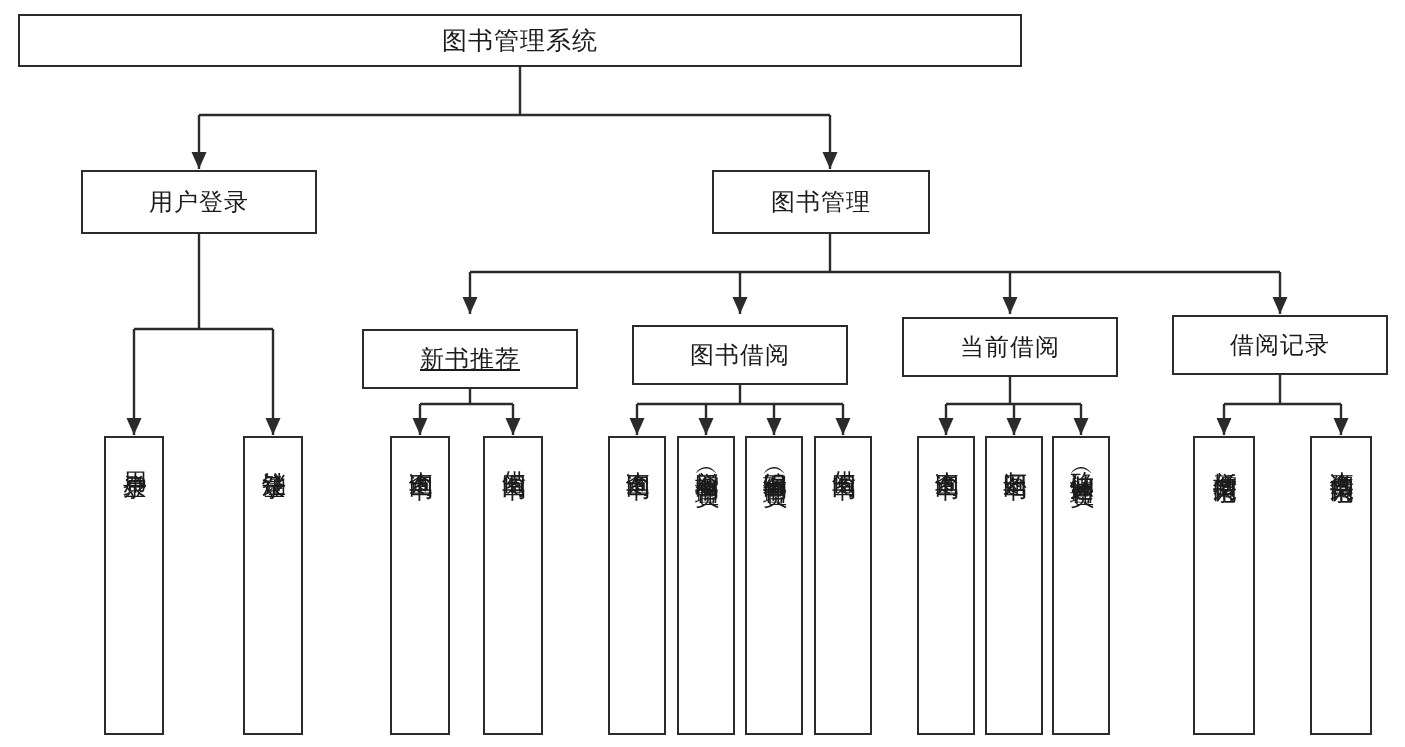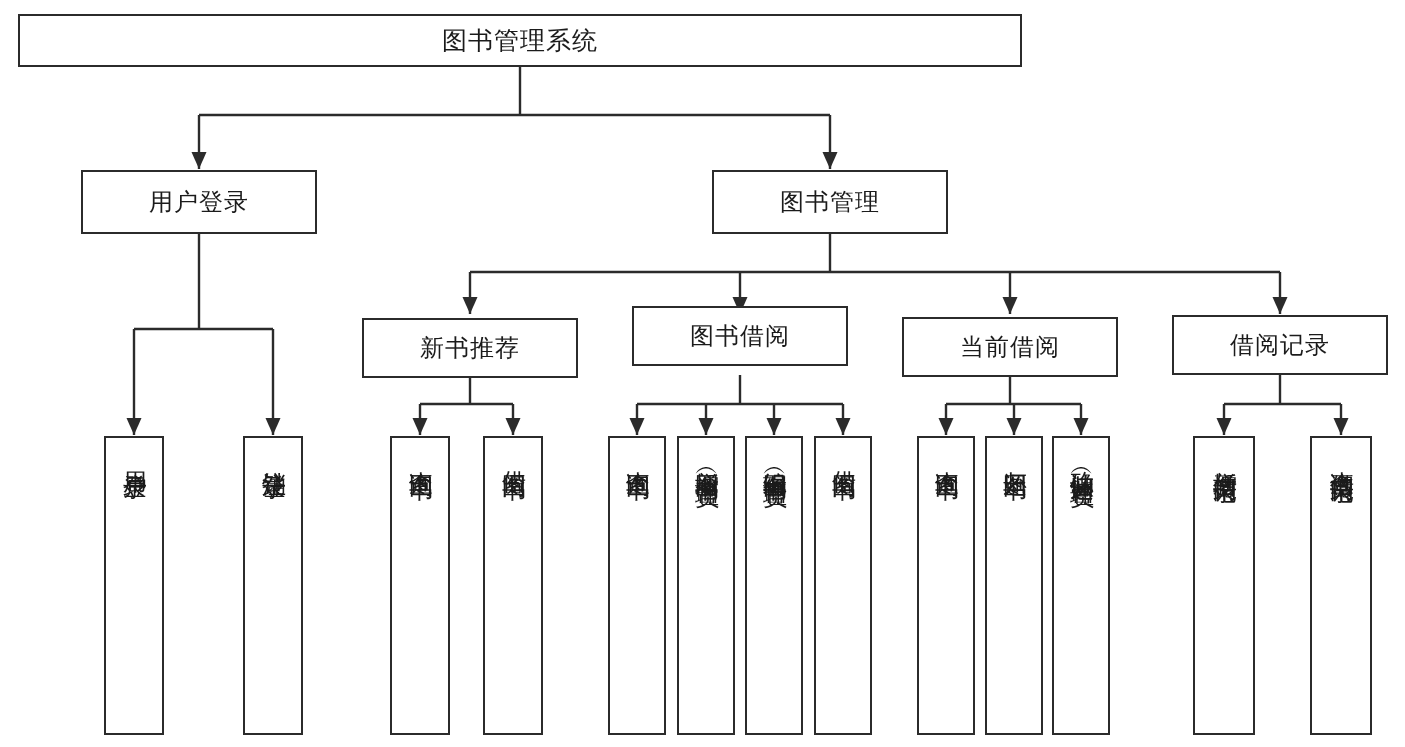--- a/index.html
+++ b/index.html
@@ -120,27 +120,27 @@
       <line x1="1341" y1="404" x2="1341" y2="435" stroke="#2b2b2b" stroke-width="2.4"></line>
       <polygon points="1333.5,418 1348.5,418 1341,435" fill="#2b2b2b"></polygon>
     </svg>
   <div id="nodes">
       <div class="node horiz root" style="left: 18px; top: 14px; width: 1004px; height: 53px;">
         <span>图书管理系统</span>
       </div>
       <div class="node horiz" style="left: 81px; top: 170px; width: 236px; height: 64px;">
         <span>用户登录</span>
       </div>
-      <div class="node horiz" style="left: 712px; top: 170px; width: 236px; height: 64px;">
+      <div class="node horiz" style="left: 712px; top: 170px; width: 218px; height: 64px;">
         <span>图书管理</span>
       </div>
-      <div class="node horiz" style="left: 362px; top: 318px; width: 216px; height: 60px;">
+      <div class="node horiz" style="left: 362px; top: 329px; width: 216px; height: 60px; text-decoration: underline;">
         <span>新书推荐</span>
       </div>
-      <div class="node horiz" style="left: 632px; top: 306px; width: 216px; height: 60px;">
+      <div class="node horiz" style="left: 632px; top: 325px; width: 216px; height: 60px;">
         <span>图书借阅</span>
       </div>
       <div class="node horiz" style="left: 902px; top: 317px; width: 216px; height: 60px;">
         <span>当前借阅</span>
       </div>
       <div class="node horiz" style="left: 1172px; top: 315px; width: 216px; height: 60px; text-align: center;">
         <span>借阅记录</span>
       </div>
       <div class="node vert" style="left: 104px; top: 436px; width: 60px; height: 299px;">
         <span class="vert-text">用户登录</span>

